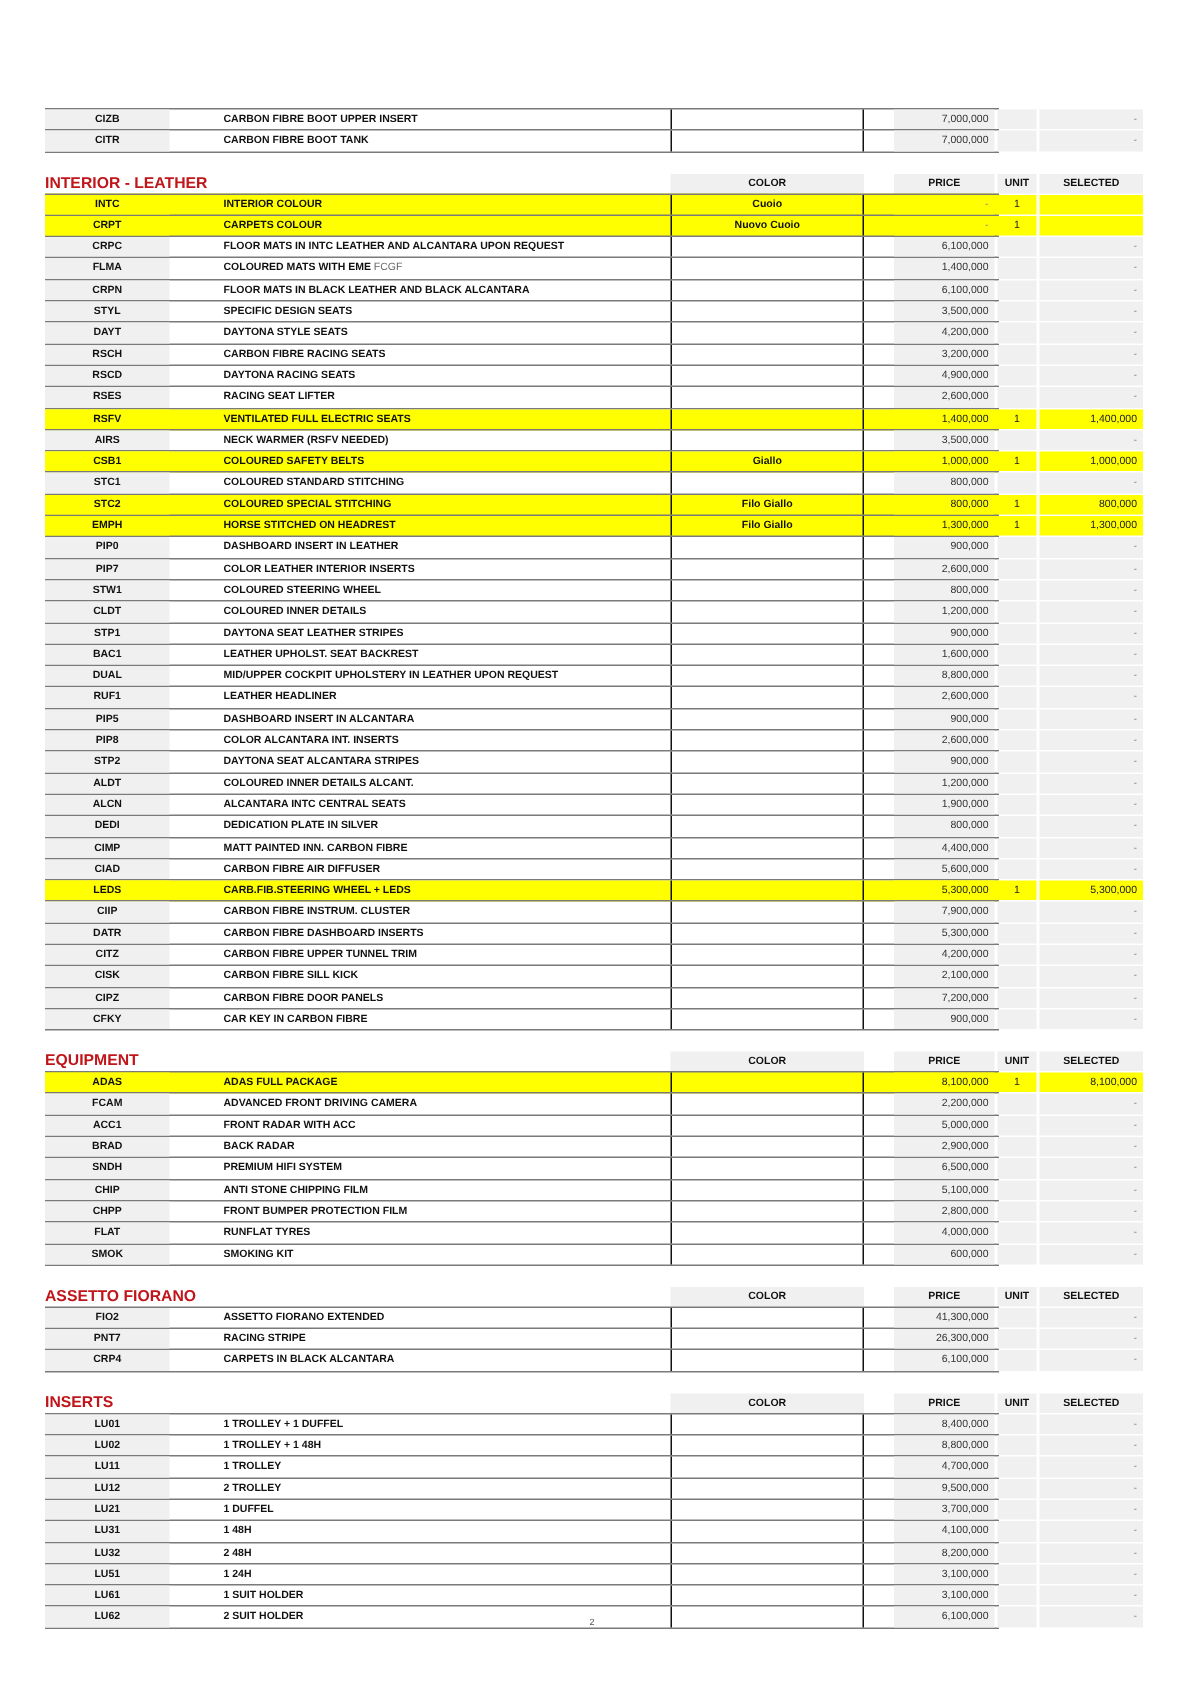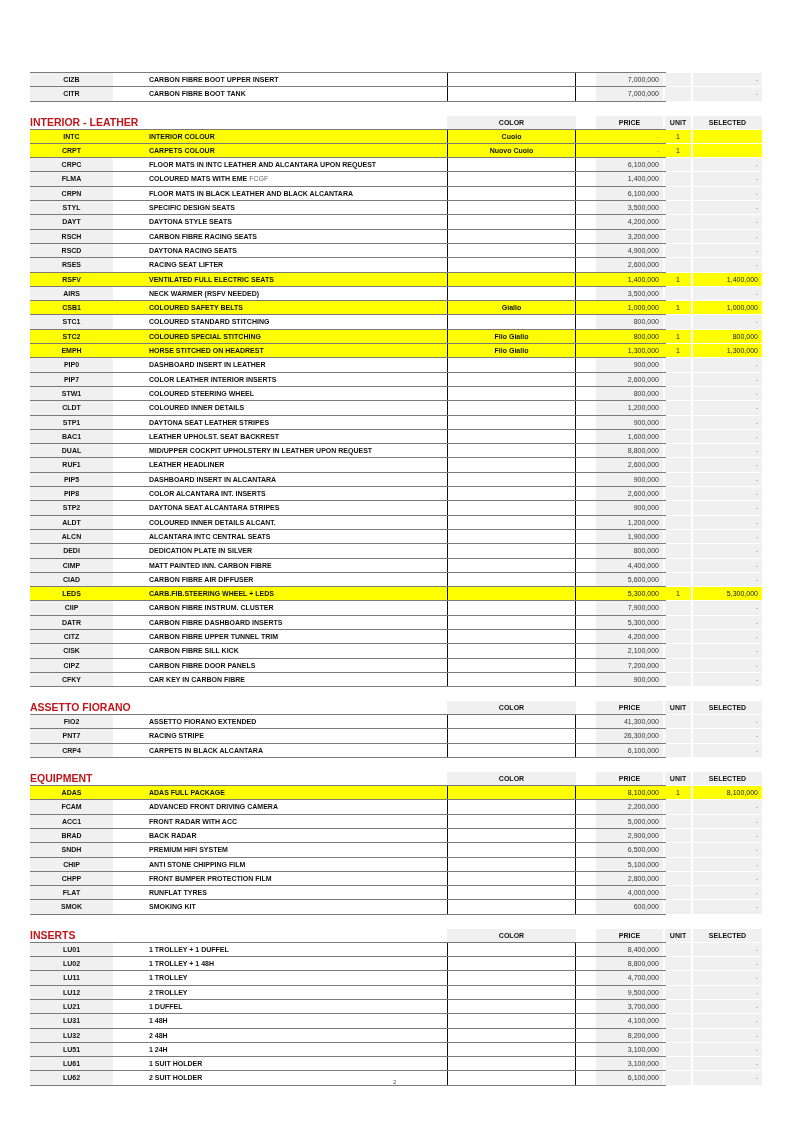--- a/index.html
+++ b/index.html
@@ -373,20 +373,103 @@
           <div class="cell c-desc"><span>CAR KEY IN CARBON FIBRE</span></div>
           <div class="cell c-color"></div>
           <div class="cell c-price">900,000</div>
           <div class="cell c-unit"></div>
           <div class="cell c-sel dash">-</div>
         </div>
       </div>
     </div>
     <div class="section">
       <div class="sec-head">
+        <div class="sec-title">EQUIPMENT</div>
+        <div class="hcell h-color">COLOR</div>
+        <div class="hcell h-price">PRICE</div>
+        <div class="hcell h-unit">UNIT</div>
+        <div class="hcell h-sel">SELECTED</div>
+      </div>
+      <div class="rows">
+        <div class="row hl">
+          <div class="cell c-code">ADAS</div>
+          <div class="cell c-desc"><span>ADAS FULL PACKAGE</span></div>
+          <div class="cell c-color"></div>
+          <div class="cell c-price">8,100,000</div>
+          <div class="cell c-unit">1</div>
+          <div class="cell c-sel">8,100,000</div>
+        </div>
+        <div class="row">
+          <div class="cell c-code">FCAM</div>
+          <div class="cell c-desc"><span>ADVANCED FRONT DRIVING CAMERA</span></div>
+          <div class="cell c-color"></div>
+          <div class="cell c-price">2,200,000</div>
+          <div class="cell c-unit"></div>
+          <div class="cell c-sel dash">-</div>
+        </div>
+        <div class="row">
+          <div class="cell c-code">ACC1</div>
+          <div class="cell c-desc"><span>FRONT RADAR WITH ACC</span></div>
+          <div class="cell c-color"></div>
+          <div class="cell c-price">5,000,000</div>
+          <div class="cell c-unit"></div>
+          <div class="cell c-sel dash">-</div>
+        </div>
+        <div class="row">
+          <div class="cell c-code">BRAD</div>
+          <div class="cell c-desc"><span>BACK RADAR</span></div>
+          <div class="cell c-color"></div>
+          <div class="cell c-price">2,900,000</div>
+          <div class="cell c-unit"></div>
+          <div class="cell c-sel dash">-</div>
+        </div>
+        <div class="row">
+          <div class="cell c-code">SNDH</div>
+          <div class="cell c-desc"><span>PREMIUM HIFI SYSTEM</span></div>
+          <div class="cell c-color"></div>
+          <div class="cell c-price">6,500,000</div>
+          <div class="cell c-unit"></div>
+          <div class="cell c-sel dash">-</div>
+        </div>
+        <div class="row">
+          <div class="cell c-code">CHIP</div>
+          <div class="cell c-desc"><span>ANTI STONE CHIPPING FILM</span></div>
+          <div class="cell c-color"></div>
+          <div class="cell c-price">5,100,000</div>
+          <div class="cell c-unit"></div>
+          <div class="cell c-sel dash">-</div>
+        </div>
+        <div class="row">
+          <div class="cell c-code">CHPP</div>
+          <div class="cell c-desc"><span>FRONT BUMPER PROTECTION FILM</span></div>
+          <div class="cell c-color"></div>
+          <div class="cell c-price">2,800,000</div>
+          <div class="cell c-unit"></div>
+          <div class="cell c-sel dash">-</div>
+        </div>
+        <div class="row">
+          <div class="cell c-code">FLAT</div>
+          <div class="cell c-desc"><span>RUNFLAT TYRES</span></div>
+          <div class="cell c-color"></div>
+          <div class="cell c-price">4,000,000</div>
+          <div class="cell c-unit"></div>
+          <div class="cell c-sel dash">-</div>
+        </div>
+        <div class="row">
+          <div class="cell c-code">SMOK</div>
+          <div class="cell c-desc"><span>SMOKING KIT</span></div>
+          <div class="cell c-color"></div>
+          <div class="cell c-price">600,000</div>
+          <div class="cell c-unit"></div>
+          <div class="cell c-sel dash">-</div>
+        </div>
+      </div>
+    </div>
+    <div class="section">
+      <div class="sec-head">
         <div class="sec-title">ASSETTO FIORANO</div>
         <div class="hcell h-color">COLOR</div>
         <div class="hcell h-price">PRICE</div>
         <div class="hcell h-unit">UNIT</div>
         <div class="hcell h-sel">SELECTED</div>
       </div>
       <div class="rows">
         <div class="row">
           <div class="cell c-code">FIO2</div>
           <div class="cell c-desc"><span>ASSETTO FIORANO EXTENDED</span></div>
@@ -401,103 +484,20 @@
           <div class="cell c-color"></div>
           <div class="cell c-price">26,300,000</div>
           <div class="cell c-unit"></div>
           <div class="cell c-sel dash">-</div>
         </div>
         <div class="row">
           <div class="cell c-code">CRP4</div>
           <div class="cell c-desc"><span>CARPETS IN BLACK ALCANTARA</span></div>
           <div class="cell c-color"></div>
           <div class="cell c-price">6,100,000</div>
-          <div class="cell c-unit"></div>
-          <div class="cell c-sel dash">-</div>
-        </div>
-      </div>
-    </div>
-    <div class="section">
-      <div class="sec-head">
-        <div class="sec-title">EQUIPMENT</div>
-        <div class="hcell h-color">COLOR</div>
-        <div class="hcell h-price">PRICE</div>
-        <div class="hcell h-unit">UNIT</div>
-        <div class="hcell h-sel">SELECTED</div>
-      </div>
-      <div class="rows">
-        <div class="row hl">
-          <div class="cell c-code">ADAS</div>
-          <div class="cell c-desc"><span>ADAS FULL PACKAGE</span></div>
-          <div class="cell c-color"></div>
-          <div class="cell c-price">8,100,000</div>
-          <div class="cell c-unit">1</div>
-          <div class="cell c-sel">8,100,000</div>
-        </div>
-        <div class="row">
-          <div class="cell c-code">FCAM</div>
-          <div class="cell c-desc"><span>ADVANCED FRONT DRIVING CAMERA</span></div>
-          <div class="cell c-color"></div>
-          <div class="cell c-price">2,200,000</div>
-          <div class="cell c-unit"></div>
-          <div class="cell c-sel dash">-</div>
-        </div>
-        <div class="row">
-          <div class="cell c-code">ACC1</div>
-          <div class="cell c-desc"><span>FRONT RADAR WITH ACC</span></div>
-          <div class="cell c-color"></div>
-          <div class="cell c-price">5,000,000</div>
-          <div class="cell c-unit"></div>
-          <div class="cell c-sel dash">-</div>
-        </div>
-        <div class="row">
-          <div class="cell c-code">BRAD</div>
-          <div class="cell c-desc"><span>BACK RADAR</span></div>
-          <div class="cell c-color"></div>
-          <div class="cell c-price">2,900,000</div>
-          <div class="cell c-unit"></div>
-          <div class="cell c-sel dash">-</div>
-        </div>
-        <div class="row">
-          <div class="cell c-code">SNDH</div>
-          <div class="cell c-desc"><span>PREMIUM HIFI SYSTEM</span></div>
-          <div class="cell c-color"></div>
-          <div class="cell c-price">6,500,000</div>
-          <div class="cell c-unit"></div>
-          <div class="cell c-sel dash">-</div>
-        </div>
-        <div class="row">
-          <div class="cell c-code">CHIP</div>
-          <div class="cell c-desc"><span>ANTI STONE CHIPPING FILM</span></div>
-          <div class="cell c-color"></div>
-          <div class="cell c-price">5,100,000</div>
-          <div class="cell c-unit"></div>
-          <div class="cell c-sel dash">-</div>
-        </div>
-        <div class="row">
-          <div class="cell c-code">CHPP</div>
-          <div class="cell c-desc"><span>FRONT BUMPER PROTECTION FILM</span></div>
-          <div class="cell c-color"></div>
-          <div class="cell c-price">2,800,000</div>
-          <div class="cell c-unit"></div>
-          <div class="cell c-sel dash">-</div>
-        </div>
-        <div class="row">
-          <div class="cell c-code">FLAT</div>
-          <div class="cell c-desc"><span>RUNFLAT TYRES</span></div>
-          <div class="cell c-color"></div>
-          <div class="cell c-price">4,000,000</div>
-          <div class="cell c-unit"></div>
-          <div class="cell c-sel dash">-</div>
-        </div>
-        <div class="row">
-          <div class="cell c-code">SMOK</div>
-          <div class="cell c-desc"><span>SMOKING KIT</span></div>
-          <div class="cell c-color"></div>
-          <div class="cell c-price">600,000</div>
           <div class="cell c-unit"></div>
           <div class="cell c-sel dash">-</div>
         </div>
       </div>
     </div>
     <div class="section">
       <div class="sec-head">
         <div class="sec-title">INSERTS</div>
         <div class="hcell h-color">COLOR</div>
         <div class="hcell h-price">PRICE</div>

